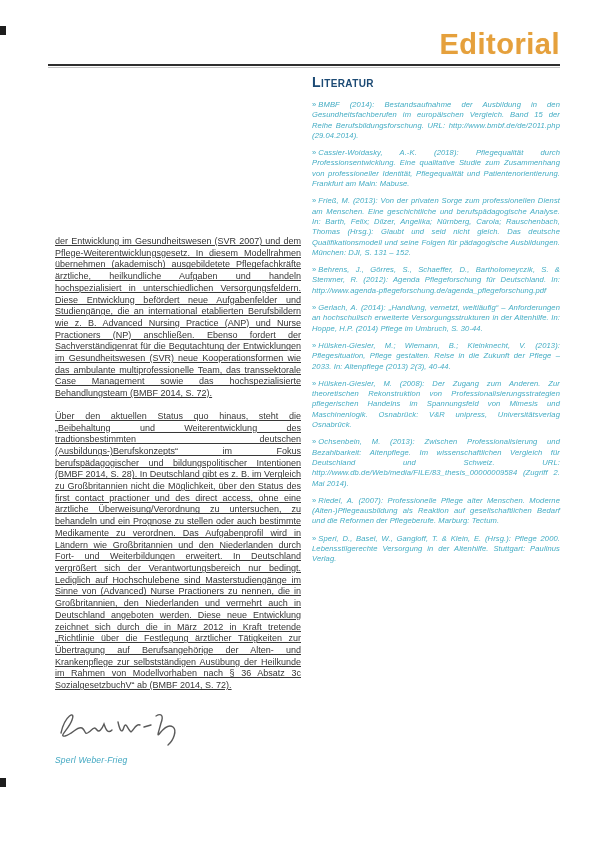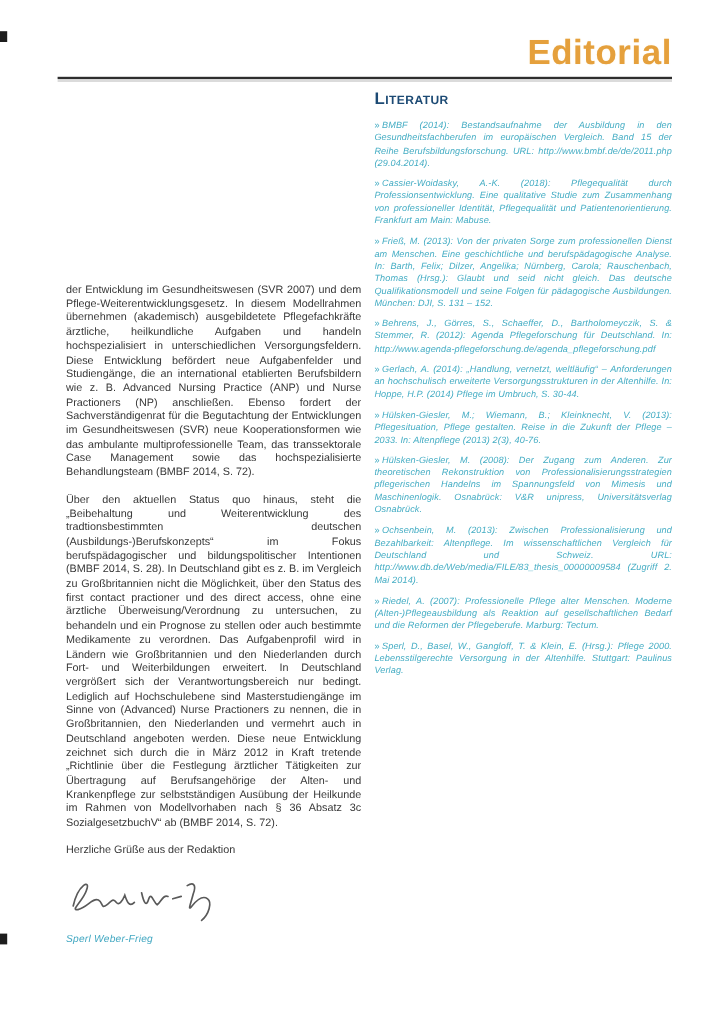--- a/index.html
+++ b/index.html
@@ -28,21 +28,21 @@
   
   .print-mark{position:absolute;left:0;width:6px;height:9px;background:#1d1d1d;}
   .print-mark.top{top:26px;}
   .print-mark.bottom{top:778px;}
   
   .col-left{
     position:absolute;left:55px;top:236px;width:246px;
     color:#373737;font-size:9px;line-height:11.7px;
     text-align:justify;
   }
-  .col-left p{margin:0 0 11px 0;}
+  .col-left p{margin:0 0 11px 0;text-decoration:underline;}
   .col-left .closing{margin-top:10px;text-align:left;}
   .signature{display:block;margin:6px 0 2px -4px;}
   .signature-name{
     color:#43a8c2;font-style:italic;font-size:8.5px;letter-spacing:0.2px;
   }
   .col-right{
     position:absolute;left:312px;top:74px;width:248px;
   }
   .literatur-heading{
     margin:0 0 10px 0;
@@ -88,21 +88,20 @@
   <div class="header-rule"></div>
   <div class="header-rule-shadow"></div>
 
   <div class="col-left">
     <div>
 
         <p>der Entwicklung im Gesundheitswesen (SVR 2007) und dem Pflege-Weiterentwicklungsgesetz. In diesem Modellrahmen übernehmen (akademisch) ausgebildetete Pflegefachkräfte ärztliche, heilkundliche Aufgaben und handeln hochspezialisiert in unterschiedlichen Versorgungsfeldern. Diese Entwicklung befördert neue Aufgabenfelder und Studiengänge, die an international etablierten Berufsbildern wie z. B. Advanced Nursing Practice (ANP) und Nurse Practioners (NP) anschließen. Ebenso fordert der Sachverständigenrat für die Begutachtung der Entwicklungen im Gesundheitswesen (SVR) neue Kooperationsformen wie das ambulante multiprofessionelle Team, das transsektorale Case Management sowie das hochspezialisierte Behandlungsteam (BMBF 2014, S. 72).</p>
 
         <p>Über den aktuellen Status quo hinaus, steht die „Beibehaltung und Weiterentwicklung des tradtionsbestimmten deutschen (Ausbildungs-)Berufskonzepts“ im Fokus berufspädagogischer und bildungspolitischer Intentionen (BMBF 2014, S. 28). In Deutschland gibt es z. B. im Vergleich zu Großbritannien nicht die Möglichkeit, über den Status des first contact practioner und des direct access, ohne eine ärztliche Überweisung/Verordnung zu untersuchen, zu behandeln und ein Prognose zu stellen oder auch bestimmte Medikamente zu verordnen. Das Aufgabenprofil wird in Ländern wie Großbritannien und den Niederlanden durch Fort- und Weiterbildungen erweitert. In Deutschland vergrößert sich der Verantwortungsbereich nur bedingt. Lediglich auf Hochschulebene sind Masterstudiengänge im Sinne von (Advanced) Nurse Practioners zu nennen, die in Großbritannien, den Niederlanden und vermehrt auch in Deutschland angeboten werden. Diese neue Entwicklung zeichnet sich durch die in März 2012 in Kraft tretende „Richtlinie über die Festlegung ärztlicher Tätigkeiten zur Übertragung auf Berufsangehörige der Alten- und Krankenpflege zur selbstständigen Ausübung der Heilkunde im Rahmen von Modellvorhaben nach § 36 Absatz 3c SozialgesetzbuchV“ ab (BMBF 2014, S. 72).</p>
       </div>
-    <p class="closing">Herzliche Grüße aus der Redaktion</p>
     <svg class="signature" width="140" height="50" viewBox="0 0 140 50" xmlns="http://www.w3.org/2000/svg">
       <g fill="none" stroke="#5a5a5a" stroke-width="1.4" stroke-linecap="round">
         <path d="M10 30 C 14 12, 25 7, 21 17 C 18 26, 7 34, 14 33 C 22 31, 26 23, 31 25 C 35 27, 33 33, 38 29 C 42 26, 43 23, 46 27 C 48 30, 51 26, 53 21 C 55 27, 57 31, 61 27"></path>
         <path d="M67 19 C 69 28, 71 31, 73 24 C 75 18, 77 27, 80 29 C 83 27, 85 20, 89 22"></path>
         <path d="M93 24 L 100 22"></path>
         <path d="M105 13 C 110 10, 113 12, 110 20 C 108 28, 105 35, 109 30 C 113 25, 118 21, 122 24 C 126 27, 123 37, 117 42"></path>
       </g>
     </svg>
     <div class="signature-name">Sperl Weber-Frieg</div>
   </div>
@@ -116,21 +115,21 @@
 
         <li class="ref-item"><span class="ref-bullet">»</span><span>Cassier-Woidasky, A.-K. (2018): Pflegequalität durch Professionsentwicklung. Eine qualitative Studie zum Zusammenhang von professioneller Identität, Pflegequalität und Patientenorientierung. Frankfurt am Main: Mabuse.</span></li>
 
 
         <li class="ref-item"><span class="ref-bullet">»</span><span>Frieß, M. (2013): Von der privaten Sorge zum professionellen Dienst am Menschen. Eine geschichtliche und berufspädagogische Analyse. In: Barth, Felix; Dilzer, Angelika; Nürnberg, Carola; Rauschenbach, Thomas (Hrsg.): Glaubt und seid nicht gleich. Das deutsche Qualifikationsmodell und seine Folgen für pädagogische Ausbildungen. München: DJI, S. 131 – 152.</span></li>
 
         <li class="ref-item"><span class="ref-bullet">»</span><span>Behrens, J., Görres, S., Schaeffer, D., Bartholomeyczik, S. &amp; Stemmer, R. (2012): Agenda Pflegeforschung für Deutschland. In: http://www.agenda-pflegeforschung.de/agenda_pflegeforschung.pdf</span></li>
 
         <li class="ref-item"><span class="ref-bullet">»</span><span>Gerlach, A. (2014): „Handlung, vernetzt, weltläufig“ – Anforderungen an hochschulisch erweiterte Versorgungsstrukturen in der Altenhilfe. In: Hoppe, H.P. (2014) Pflege im Umbruch, S. 30-44.</span></li>
 
-        <li class="ref-item"><span class="ref-bullet">»</span><span>Hülsken-Giesler, M.; Wiemann, B.; Kleinknecht, V. (2013): Pflegesituation, Pflege gestalten. Reise in die Zukunft der Pflege – 2033. In: Altenpflege (2013) 2(3), 40-76.</span></li>
+        <li class="ref-item"><span class="ref-bullet">»</span><span>Hülsken-Giesler, M.; Wiemann, B.; Kleinknecht, V. (2013): Pflegesituation, Pflege gestalten. Reise in die Zukunft der Pflege – 2033. In: Altenpflege (2013) 2(3), 40-44.</span></li>
 
         <li class="ref-item"><span class="ref-bullet">»</span><span>Hülsken-Giesler, M. (2008): Der Zugang zum Anderen. Zur theoretischen Rekonstruktion von Professionalisierungsstrategien pflegerischen Handelns im Spannungsfeld von Mimesis und Maschinenlogik. Osnabrück: V&amp;R unipress, Universitätsverlag Osnabrück.</span></li>
 
         <li class="ref-item"><span class="ref-bullet">»</span><span>Ochsenbein, M. (2013): Zwischen Professionalisierung und Bezahlbarkeit: Altenpflege. Im wissenschaftlichen Vergleich für Deutschland und Schweiz. URL: http://www.db.de/Web/media/FILE/83_thesis_00000009584 (Zugriff 2. Mai 2014).</span></li>
 
         <li class="ref-item"><span class="ref-bullet">»</span><span>Riedel, A. (2007): Professionelle Pflege alter Menschen. Moderne (Alten-)Pflegeausbildung als Reaktion auf gesellschaftlichen Bedarf und die Reformen der Pflegeberufe. Marburg: Tectum.</span></li>
 
 
         <li class="ref-item"><span class="ref-bullet">»</span><span>Sperl, D., Basel, W., Gangloff, T. &amp; Klein, E. (Hrsg.): Pflege 2000. Lebensstilgerechte Versorgung in der Altenhilfe. Stuttgart: Paulinus Verlag.</span></li>
       </ul>

